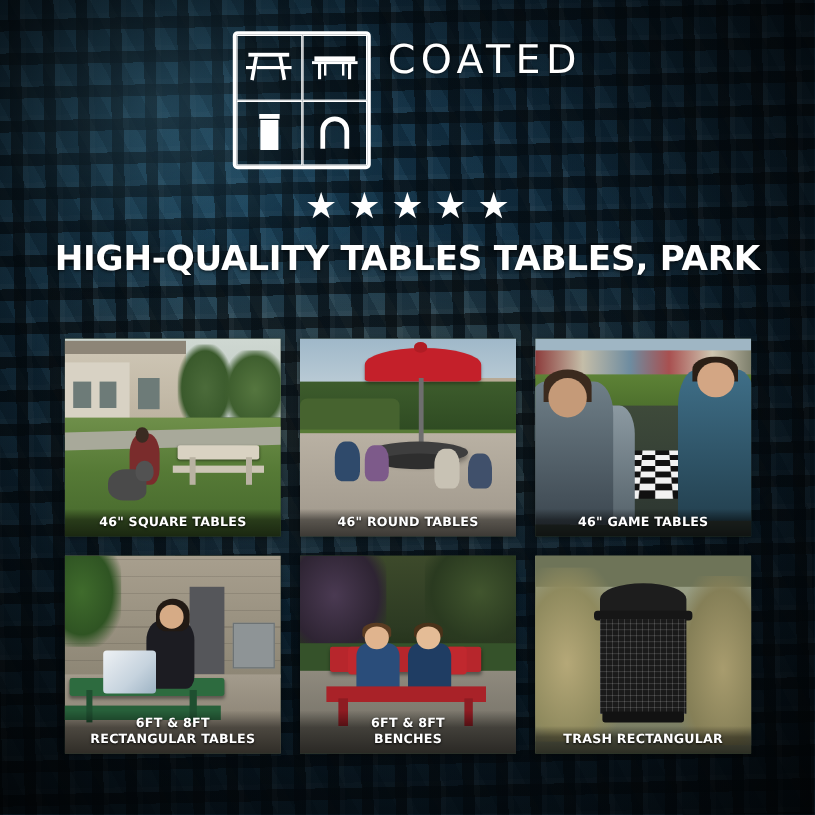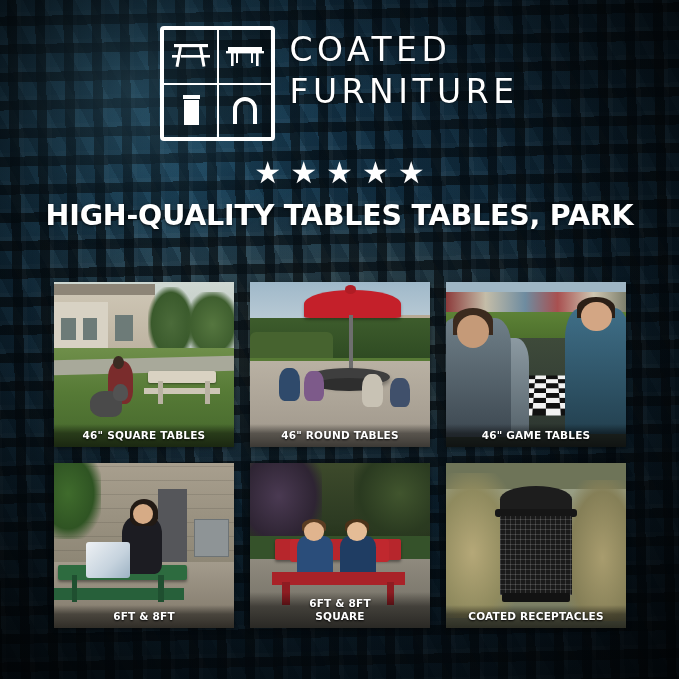--- a/index.html
+++ b/index.html
@@ -342,21 +342,20 @@
 
         <div class="logo-cell">
           <svg width="40" height="38" viewBox="0 0 40 38" aria-hidden="true">
             <path d="M8 32 L8 17 A12 12 0 0 1 32 17 L32 32 L28 32 L28 17 A8 8 0 0 0 12 17 L12 32 Z" fill="#ffffff"></path>
           </svg>
         </div>
       </div>
 
       <div class="logo-text">
         <div class="logo-line">COATED</div>
-        <div class="logo-line">FURNITURE</div>
       </div>
     </div>
 
     <div class="stars">
       <span class="star">★</span>
       <span class="star">★</span>
       <span class="star">★</span>
       <span class="star">★</span>
       <span class="star">★</span>
     </div>
@@ -458,20 +457,21 @@
           <div class="t4-gbench"></div>
           <div class="t4-leg" style="left:10%;top:68%;width:3%;height:16%"></div>
           <div class="t4-leg" style="left:58%;top:68%;width:3%;height:16%"></div>
           <div class="t4-woman-body"></div>
           <div class="t4-woman-hair"></div>
           <div class="t4-woman-head"></div>
           <div class="t4-bag"></div>
         </div>
         <div class="cap">
           <div>6FT &amp; 8FT</div>
+          <div>RECTANGULAR TABLES</div>
         </div>
       </div>
 
       <div class="tile">
         <div class="photo">
           <div class="t5-trees"></div>
           <div class="t5-tree-dark"></div>
           <div class="t5-tree-r"></div>
           <div class="t5-hedge"></div>
           <div class="t5-ground"></div>
@@ -483,35 +483,35 @@
           <div class="t5-boy1-head"></div>
           <div class="t5-boy2"></div>
           <div class="t5-boy2-hair"></div>
           <div class="t5-boy2-head"></div>
           <div class="t5-bench-seat"></div>
           <div class="t5-bench-leg" style="left:18%;top:72%;width:4%;height:14%"></div>
           <div class="t5-bench-leg" style="left:76%;top:72%;width:4%;height:14%"></div>
         </div>
         <div class="cap">
           <div>6FT &amp; 8FT</div>
-          <div>SQUARE</div>
+          <div>BENCHES</div>
         </div>
       </div>
 
       <div class="tile">
         <div class="photo">
           <div class="t6-bg"></div>
           <div class="t6-wall"></div>
           <div class="t6-grass-l"></div>
           <div class="t6-grass-r"></div>
           <div class="t6-dome"></div>
           <div class="t6-rim"></div>
           <div class="t6-body"></div>
           <div class="t6-base"></div>
         </div>
         <div class="cap">
-          <div>COATED RECEPTACLES</div>
+          <div>TRASH RECTANGULAR</div>
         </div>
       </div>
 
     </div>
   </div>
 </div>
 
 </body></html>

